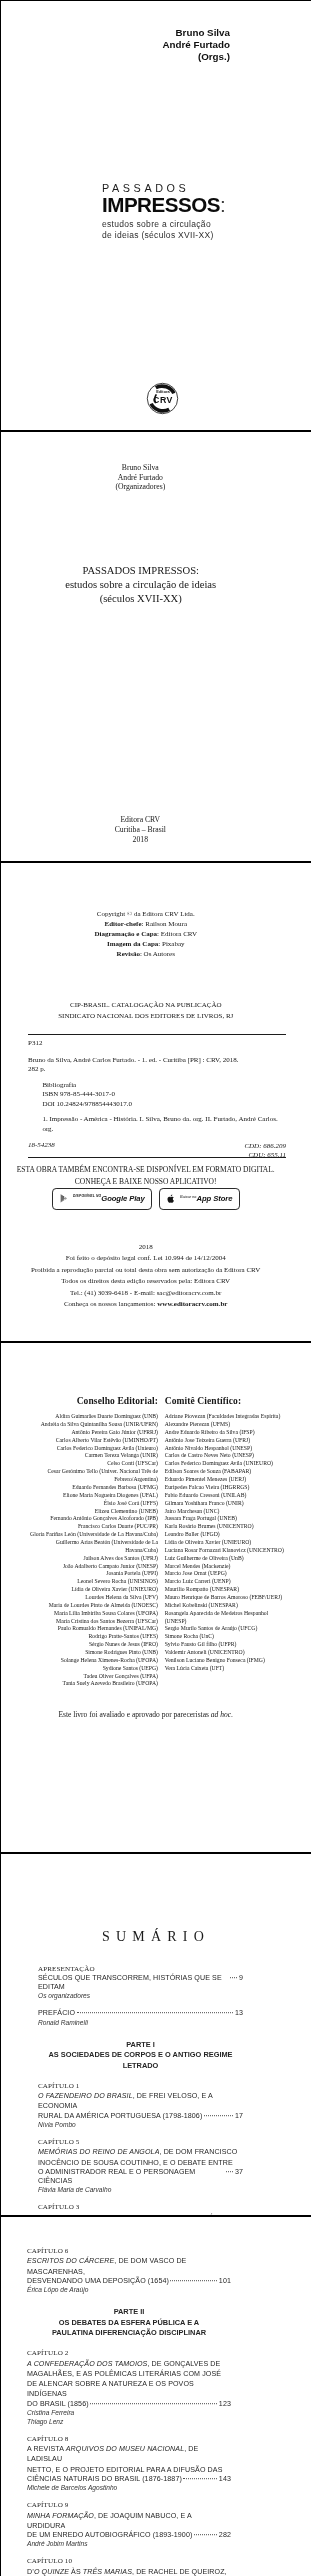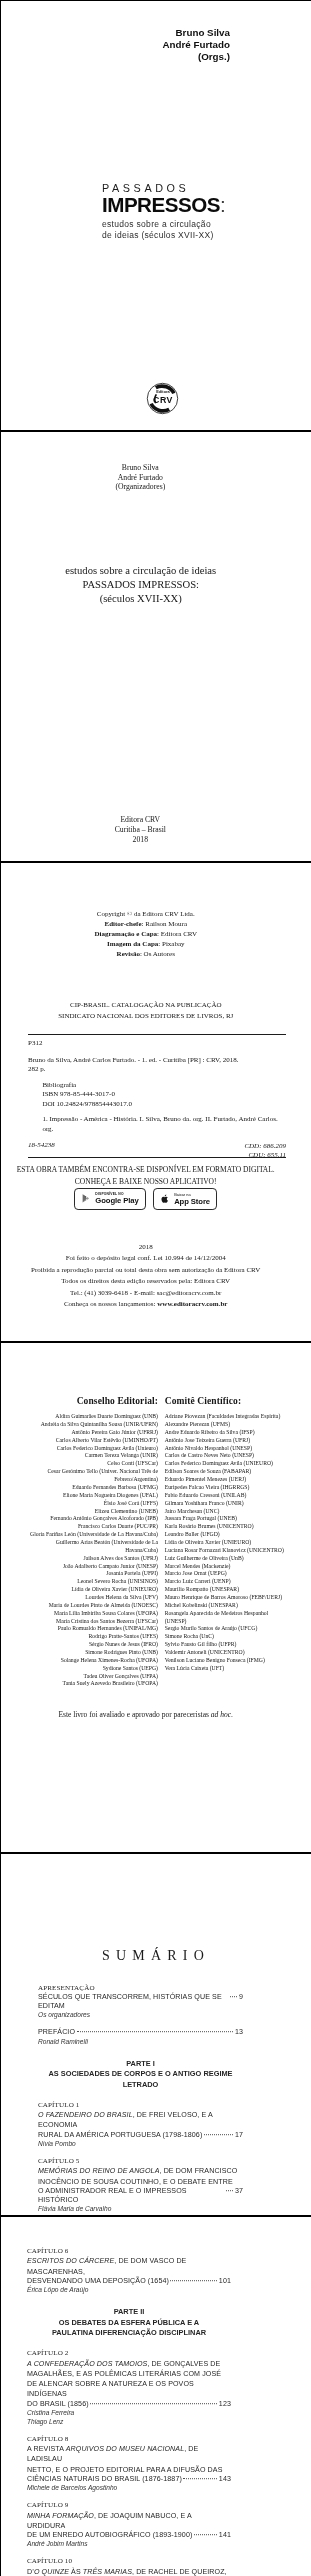--- a/index.html
+++ b/index.html
@@ -46,42 +46,42 @@
   .cip-gap{height:6.2px;}
   .cip-ind{margin-left:14.4px;line-height:1.35;}
   .cip-row{display:flex;justify-content:space-between;align-items:flex-start;margin-top:7.2px;font-style:italic;}
   .cip-codes{text-align:right;line-height:1.35;}
   .cp-notice{position:absolute;top:301px;left:0;right:20.6px;text-align:center;
     font-size:7.5px;line-height:1.62;}
   .cp-badges{position:absolute;top:325px;left:0;right:20.6px;display:flex;
     justify-content:center;gap:7.2px;}
   .badge{display:flex;align-items:center;gap:4.1px;border:1px solid #2a2a2a;border-radius:4.1px;
     padding:2.1px 6.2px;background:#fff;height:15.5px;}
-  .badge-txt{display:flex;flex-direction:column;justify-content:center;
-    font-family:"Liberation Sans","DejaVu Sans",sans-serif;color:#111;}
+  .badge-txt{display:flex;flex-direction:row;justify-content:center;
+    font-family:"Liberation Sans","DejaVu Sans",sans-serif;color:#111;font-style:italic;}
   .badge-top{font-size:3.3px;font-weight:bold;letter-spacing:0.2px;}
   .badge-top2{font-size:3.9px;font-weight:400;}
   .badge-main{font-size:7.7px;font-weight:bold;letter-spacing:-0.1px;}
   .cp-legal{position:absolute;top:379px;left:0;right:20.6px;text-align:center;
     font-size:7px;line-height:1.64;}
   .cp-legal .url{font-weight:bold;}
 
   
   .p4{height:511px;font-family:"Liberation Serif","DejaVu Serif",serif;color:#161616;}
   .eb-cols{position:absolute;top:53px;left:28px;right:20px;display:flex;gap:6.7px;}
   .eb-left{width:129px;text-align:right;flex:none;}
   .eb-right{flex:1;text-align:left;}
   .eb-head{font-weight:bold;font-size:9.5px;margin-bottom:7.2px;letter-spacing:0.1px;}
   .eb-member{font-size:5.7px;line-height:1.38;}
   .eb-note{position:absolute;top:367px;left:10.3px;right:31px;text-align:center;font-size:7.5px;}
 
   
   .p5{height:363px;}
   .p6{height:500px;}
-  .toc-title{padding-top:94px;text-align:center;
+  .toc-title{padding-top:75px;text-align:center;
     font-family:"Liberation Serif","DejaVu Serif",serif;
     font-size:14px;letter-spacing:6.2px;color:#1b1b1b;margin-bottom:19.6px;}
   .toc-wrap{font-family:"Liberation Sans","DejaVu Sans",sans-serif;color:#262626;}
   .p5 .toc-wrap{padding:0 68px 0 37px;}
   .p6 .toc-wrap{padding:30px 80px 0 26px;}
   .toc-entry{margin-bottom:8.2px;}
   .toc-kicker,.toc-text,.toc-page{font-size:7.1px;letter-spacing:0.1px;}
   .toc-kicker{line-height:9.3px;font-family:Liberation Serif, serif;}
   .toc-line{line-height:9.3px;}
   .toc-line.toc-last{display:flex;align-items:baseline;}
@@ -122,22 +122,22 @@
     </div>
   </div>
 
   <div class="page p2">
     <div class="tp-authors">
       <div>Bruno Silva</div>
       <div>André Furtado</div>
       <div>(Organizadores)</div>
     </div>
     <div class="tp-title">
+      <div>PASSADOS IMPRESSOS:</div>
       <div>estudos sobre a circulação de ideias</div>
-      <div>PASSADOS IMPRESSOS:</div>
       <div>(séculos XVII-XX)</div>
     </div>
     <div class="tp-imprint">
       <div>Editora CRV</div>
       <div>Curitiba – Brasil</div>
       <div>2018</div>
     </div>
   </div>
 
   <div class="page p3">
@@ -327,21 +327,21 @@
             <span class="toc-dots"></span>
             <span class="toc-page">17</span>
           </div>
           <div class="toc-author">Nívia Pombo</div>
         </div>
         <div class="toc-entry">
           <div class="toc-kicker">CAPÍTULO 5</div>
           <div class="toc-line"><span class="toc-text"><i>MEMÓRIAS DO REINO DE ANGOLA</i><span>, DE DOM FRANCISCO</span></span></div>
           <div class="toc-line"><span class="toc-text"><span>INOCÊNCIO DE SOUSA COUTINHO, E O DEBATE ENTRE</span></span></div>
           <div class="toc-line toc-last">
-            <span class="toc-text"><span>O ADMINISTRADOR REAL E O IMPRESSOS HISTÓRICO</span></span>
+            <span class="toc-text"><span>O ADMINISTRADOR REAL E O PERSONAGEM CIÊNCIAS</span></span>
             <span class="toc-dots"></span>
             <span class="toc-page">37</span>
           </div>
           <div class="toc-author">Flávia Maria de Carvalho</div>
         </div>
         <div class="toc-entry">
           <div class="toc-kicker">CAPÍTULO 3</div>
           <div class="toc-line"><span class="toc-text"><i>EL ORINOCO ILUSTRADO Y DEFENDIDO</i><span>, DE JOSÉ</span></span></div>
           <div class="toc-line"><span class="toc-text"><span>DE GUMILLA, OU NOTAS DE COMO CLASSIFICAR</span></span></div>
           <div class="toc-line toc-last">
@@ -392,21 +392,21 @@
             <span class="toc-page">143</span>
           </div>
           <div class="toc-author">Michele de Barcelos Agostinho</div>
         </div>
         <div class="toc-entry">
           <div class="toc-kicker">CAPÍTULO 9</div>
           <div class="toc-line"><span class="toc-text"><i>MINHA FORMAÇÃO</i><span>, DE JOAQUIM NABUCO, E A URDIDURA</span></span></div>
           <div class="toc-line toc-last">
             <span class="toc-text"><span>DE UM ENREDO AUTOBIOGRÁFICO (1893-1900)</span></span>
             <span class="toc-dots"></span>
-            <span class="toc-page">141</span>
+            <span class="toc-page">282</span>
           </div>
           <div class="toc-author">André Jobim Martins</div>
         </div>
         <div class="toc-entry">
           <div class="toc-kicker">CAPÍTULO 10</div>
           <div class="toc-line"><span class="toc-text"><span>D’</span><i>O QUINZE</i><span> ÀS </span><i>TRÊS MARIAS</i><span>, DE RACHEL DE QUEIROZ,</span></span></div>
           <div class="toc-line toc-last">
             <span class="toc-text"><span>E O DESAFIO DE SER PUBLICADA (1927-1945)</span></span>
             <span class="toc-dots"></span>
             <span class="toc-page">177</span>

